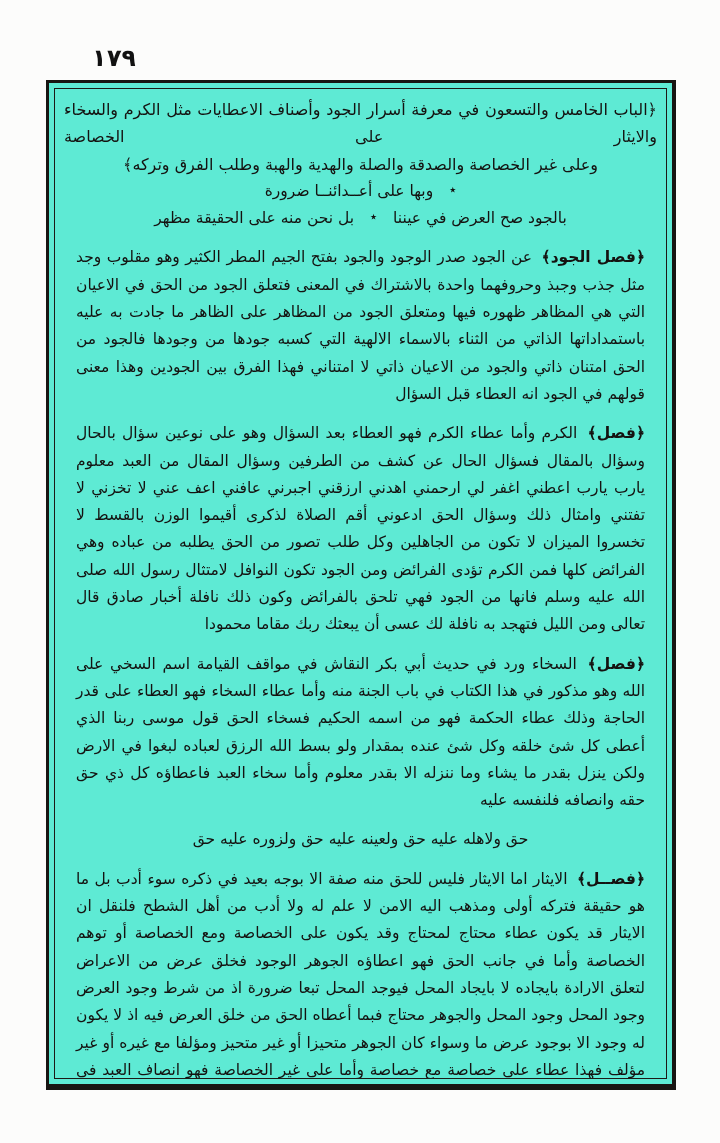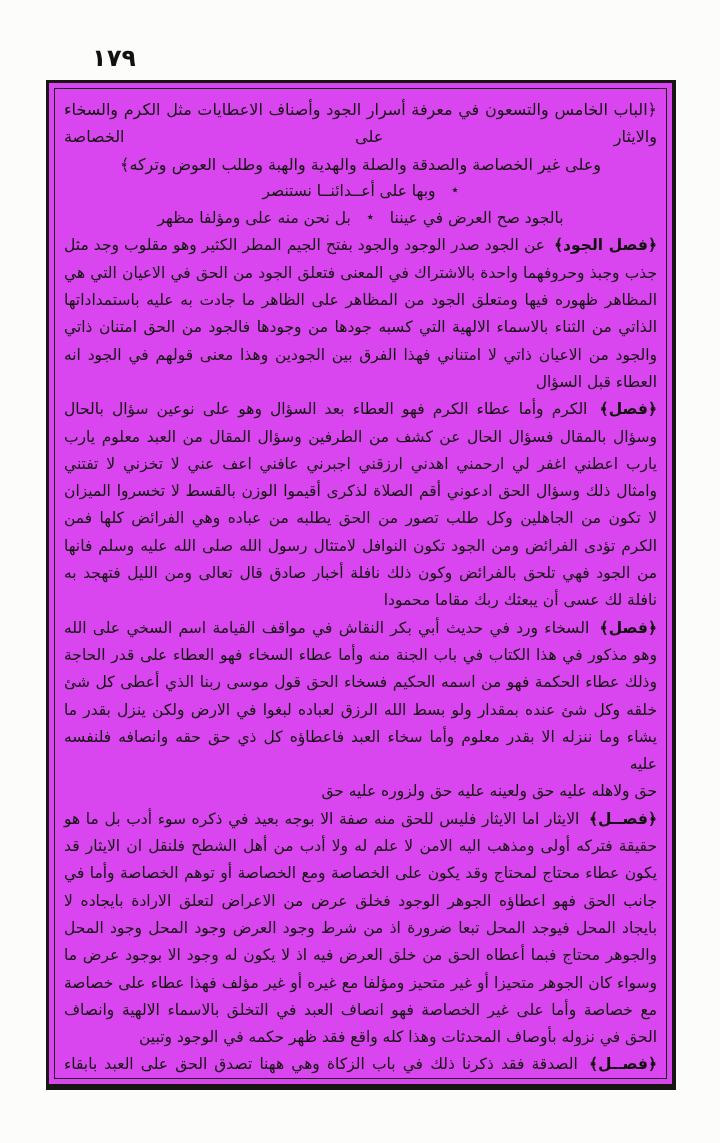--- a/index.html
+++ b/index.html
@@ -31,21 +31,21 @@
   .frame-outer {
     position: absolute;
     left: 46px;
     top: 80px;
     width: 630px;
     height: 1010px;
     border: 3px solid #181512;
     border-bottom-width: 6px;
     border-right-width: 4px;
     box-sizing: border-box;
-    background: #d946ef;
+    background: #5eead4;
   }
   .frame-inner {
     position: absolute;
     inset: 5px;
     border: 1.5px solid #1c1916;
     box-sizing: border-box;
     padding: 7px 9px 4px 9px;
     overflow: hidden;
   }
   .text-area {
@@ -67,53 +67,54 @@
   }
   .verse {
     display: flex;
     direction: rtl;
     justify-content: center;
     align-items: baseline;
     gap: 16px;
     font-size: 15.5px;
   }
   .verse .star { font-size: 13px; position: relative; top: -2px; }
-  .section { margin: 0; }
+  .section { margin: 12px; }
   .section .marker {
     font-weight: bold;
     padding-left: 4px;
   }
   .tail {
+    text-align: center;
   }
   .tail:empty { display: none; }
 </style>
 </head>
 <body>
 
 <div class="scan-page">
 
   <div class="page-number">١٧٩</div>
 
   <div class="frame-outer">
     <div class="frame-inner">
       <div class="text-area">
 
         <div class="header-l1">﴿الباب الخامس والتسعون في معرفة أسرار الجود وأصناف الاعطايات مثل الكرم والسخاء والايثار على الخصاصة</div>
 
-        <div class="header-l2">وعلى غير الخصاصة والصدقة والصلة والهدية والهبة وطلب العوض وتركه﴾</div>
+        <div class="header-l2">وعلى غير الخصاصة والصدقة والصلة والهدية والهبة وطلب الفرق وتركه﴾</div>
 
         <div class="verse">
           <span class="star">٭</span>
-          <span>وبها على أعــدائنــا نستنصر</span>
+          <span>وبها على أعــدائنــا ضرورة</span>
         </div>
 
         <div class="verse">
           <span>بالجود صح العرض في عيننا</span>
           <span class="star">٭</span>
-          <span>بل نحن منه على ومؤلفا مظهر</span>
+          <span>بل نحن منه على الحقيقة مظهر</span>
         </div>
 
         <p class="section">
           <span class="marker">﴿فصل الجود﴾</span>
           <span>عن الجود صدر الوجود والجود بفتح الجيم المطر الكثير وهو مقلوب وجد مثل جذب وجبذ وحروفهما واحدة بالاشتراك في المعنى فتعلق الجود من الحق في الاعيان التي هي المظاهر ظهوره فيها ومتعلق الجود من المظاهر على الظاهر ما جادت به عليه باستمداداتها الذاتي من الثناء بالاسماء الالهية التي كسبه جودها من وجودها فالجود من الحق امتنان ذاتي والجود من الاعيان ذاتي لا امتناني فهذا الفرق بين الجودين وهذا معنى قولهم في الجود انه العطاء قبل السؤال</span>
         </p>
 
         <p class="section">
           <span class="marker">﴿فصل﴾</span>
           <span>الكرم وأما عطاء الكرم فهو العطاء بعد السؤال وهو على نوعين سؤال بالحال وسؤال بالمقال فسؤال الحال عن كشف من الطرفين وسؤال المقال من العبد معلوم يارب يارب اعطني اغفر لي ارحمني اهدني ارزقني اجبرني عافني اعف عني لا تخزني لا تفتني وامثال ذلك وسؤال الحق ادعوني أقم الصلاة لذكرى أقيموا الوزن بالقسط لا تخسروا الميزان لا تكون من الجاهلين وكل طلب تصور من الحق يطلبه من عباده وهي الفرائض كلها فمن الكرم تؤدى الفرائض ومن الجود تكون النوافل لامتثال رسول الله صلى الله عليه وسلم فانها من الجود فهي تلحق بالفرائض وكون ذلك نافلة أخبار صادق قال تعالى ومن الليل فتهجد به نافلة لك عسى أن يبعثك ربك مقاما محمودا</span>

